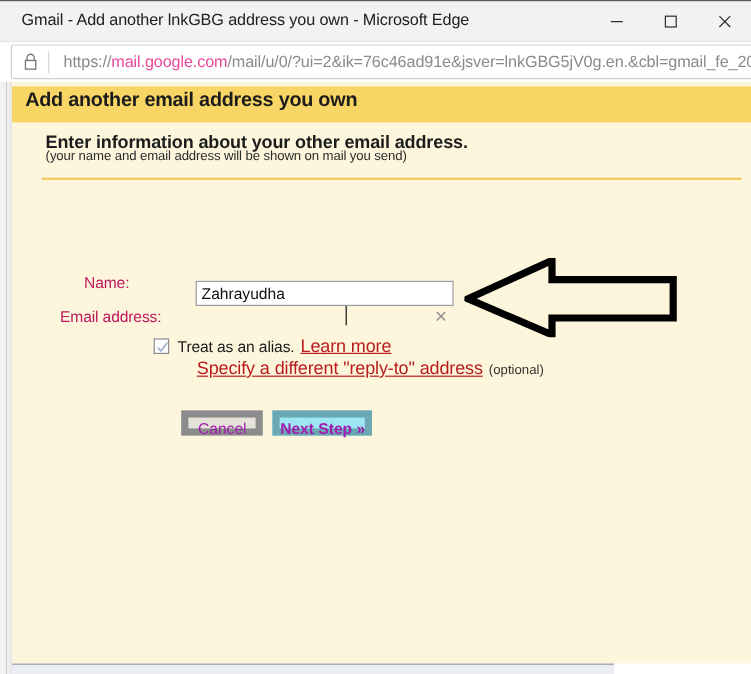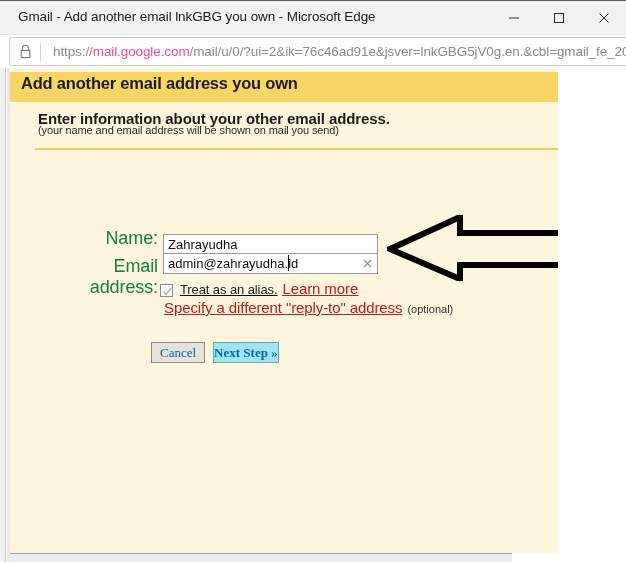--- a/index.html
+++ b/index.html
@@ -98,21 +98,21 @@
     color: #8a8a8a;
     white-space: nowrap;
     letter-spacing: -0.1px;
   }
   .url-text .host { color: #ec4899; }
 
   
   .viewport {
     position: absolute;
     left: 0; top: 68px;
-    width: 558px; height: 494px;
+    width: 626px; height: 494px;
     background: #ffffff;
     overflow: hidden;
   }
   .page-left-border {
     position: absolute;
     left: 0; top: 0;
     width: 6px; height: 494px;
     background: #f1f1f1;
     border-right: 1px solid #c8c8c8;
     box-sizing: border-box;
@@ -164,23 +164,23 @@
     letter-spacing: -0.1px;
   }
   .divider {
     position: absolute;
     left: 25px; top: 80px;
     width: 583px; height: 2px;
     background: #f0cd63;
   }
   .field-label {
     position: absolute;
-    font-size: 18px;
-    color: #15803d;
-    text-align: right;
+    font-size: 13px;
+    color: #be185d;
+    text-align: left;
     letter-spacing: -0.1px;
   }
   .text-input {
     position: absolute;
     height: 21px;
     background: #ffffff;
     border: 1px solid #9b9b9b;
     box-sizing: border-box;
     font-family: "Liberation Sans", sans-serif;
     font-size: 13px;
@@ -207,24 +207,23 @@
     width: 13px; height: 13px;
     display: flex;
     align-items: center;
     justify-content: center;
     cursor: pointer;
   }
 
   
   .check-row {
     position: absolute;
-    left: 150px; top: 212px;
-    display: flex;
-    align-items: flex-end;
-    text-decoration: underline;
+    left: 118px; top: 212px;
+    display: flex;
+    align-items: center;
   }
   .checkbox {
     width: 13px; height: 13px;
     border: 1px solid #8d8d8d;
     background: #fdfdfd;
     box-sizing: border-box;
     position: relative;
     flex: 0 0 13px;
   }
   .checkbox svg {
@@ -257,24 +256,24 @@
   }
 
   
   .btn-row {
     position: absolute;
     left: 141px; top: 274px;
     display: flex;
     align-items: flex-start;
   }
   .btn {
-    font-family: Liberation Serif, serif;
+    font-family: Liberation Sans, sans-serif;
     font-size: 13px;
-    color: #0369a1;
-    border: 1px solid #0ea5e9;
+    color: #a21caf;
+    border: 6px solid #0ea5e9;
     box-sizing: border-box;
     height: 21px;
     line-height: 19px;
     padding: 0 8px;
     cursor: pointer;
     white-space: nowrap;
   }
   .btn-cancel {
     background: #e6e3db;
     border-color: #8c8c8c;
@@ -311,21 +310,21 @@
     background: #ffffff;
   }
 </style>
 </head>
 <body>
 
 <div class="window">
 
   <div class="titlebar">
     <div class="titlebar-topline"></div>
-    <div class="window-title">Gmail - Add another email lnkGBG you own - Microsoft Edge</div>
+    <div class="window-title">Gmail - Add another lnkGBG address you own - Microsoft Edge</div>
     <div class="winbtns">
       <div class="winbtn">
         <svg width="12" height="12" viewBox="0 0 12 12">
             <line x1="1" y1="6" x2="11" y2="6" stroke="#2b2b2b" stroke-width="1"></line>
           </svg>
       </div>
       <div class="winbtn">
         <svg width="12" height="12" viewBox="0 0 12 12">
             <rect x="1.5" y="1.5" width="9" height="9" fill="none" stroke="#2b2b2b" stroke-width="1"></rect>
           </svg>
@@ -362,21 +361,20 @@
       <div class="gmail-header-title">Add another email address you own</div>
 
       <div class="section-title">Enter information about your other email address.</div>
       <div class="section-sub">(your name and email address will be shown on mail you send)</div>
       <div class="divider"></div>
 
       <div class="field-label name-label">Name:</div>
       <input id="name-input" class="text-input" type="text" value="Zahrayudha" style="">
 
       <div class="field-label email-label">Email address:</div>
-      <input id="email-input" class="text-input" type="text" value="admin@zahrayudha.id" style="">
       <div class="caret"></div>
       <div class="clear-btn">
         <svg width="9" height="9" viewBox="0 0 9 9">
           <line x1="1" y1="1" x2="8" y2="8" stroke="#8e8e8e" stroke-width="1.2"></line>
           <line x1="8" y1="1" x2="1" y2="8" stroke="#8e8e8e" stroke-width="1.2"></line>
         </svg>
       </div>
 
       <div class="check-row">
         <span class="checkbox">

